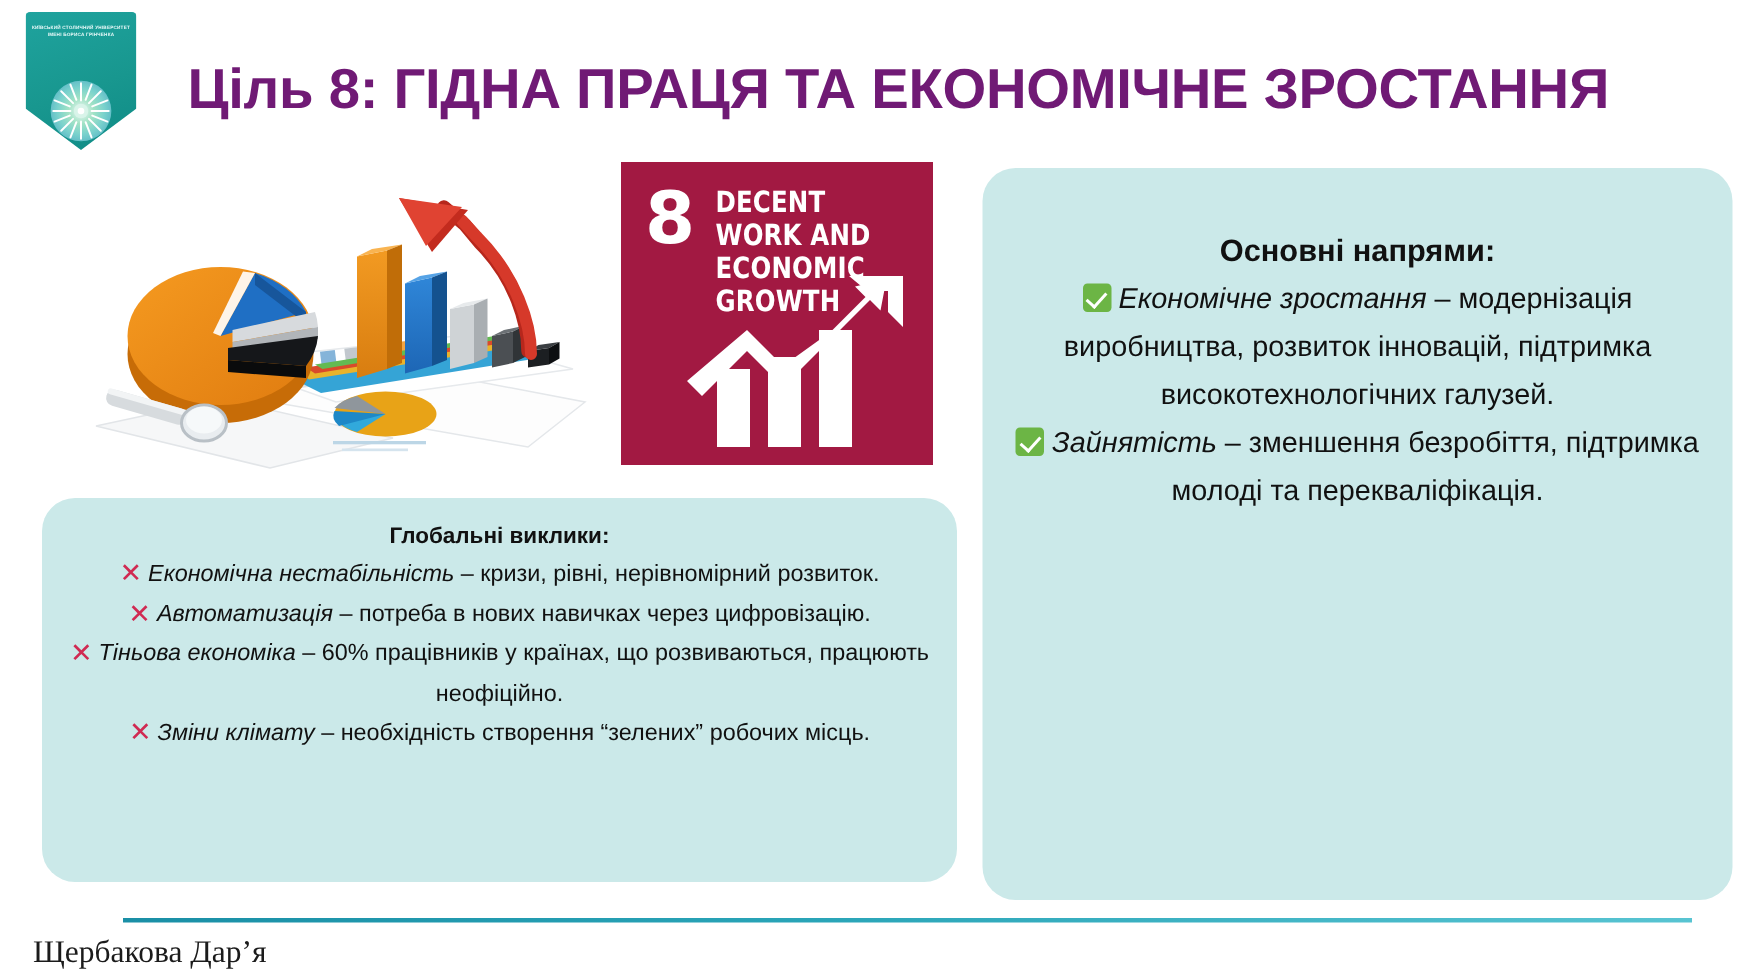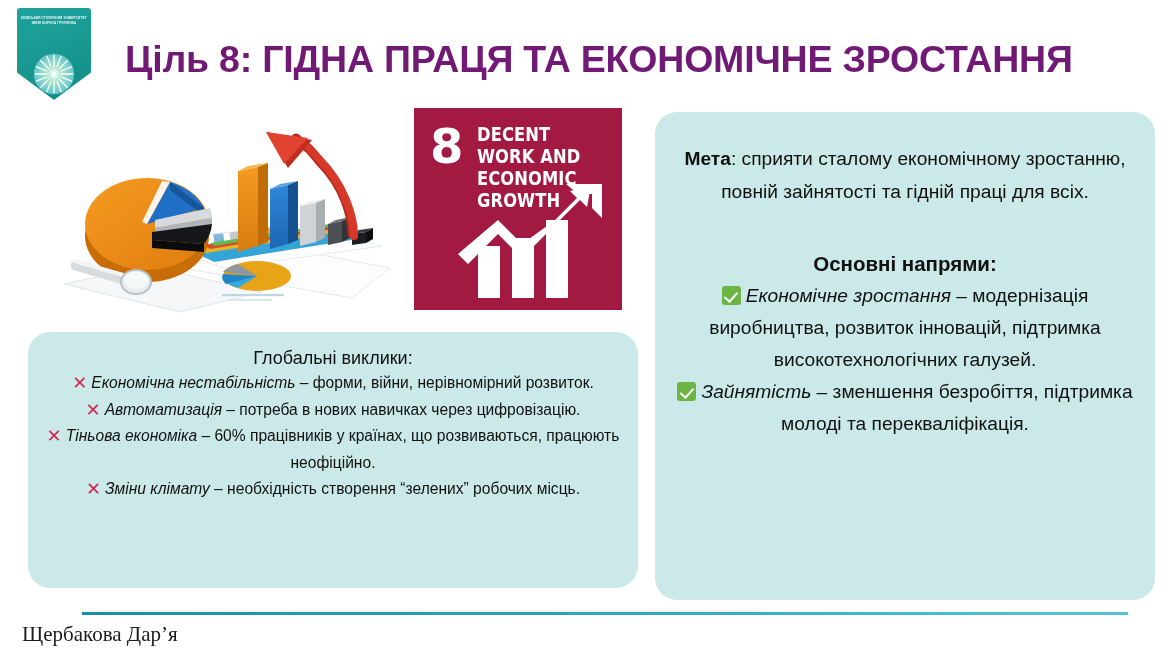--- a/index.html
+++ b/index.html
@@ -86,23 +86,23 @@
     background: #cbe9e9;
     border-radius: 22px;
   }
   #panel-challenges { left: 28px; top: 332px; width: 610px; height: 256px; }
   #panel-goal       { left: 655px; top: 112px; width: 500px; height: 488px; }
 
   .panel-inner { padding: 14px 18px 10px; }
 
   .panel-heading {
     text-align: center;
-    font-weight: 400;
+    font-weight: 700;
     color: #111;
-    font-size: 18px;
+    font-size: 15px;
     line-height: 24px;
   }
 
   
   .line {
     text-align: center;
     color: #111;
     font-size: 15.6px;
     line-height: 26.5px;
   }
@@ -321,42 +321,39 @@
         <polygon points="112,2 148,2 148,36 138,26 138,12 124,12"></polygon>
       </g>
     </svg>
   </div>
 
   <div class="panel" id="panel-challenges">
     <div class="panel-inner">
       <div class="panel-heading">Глобальні виклики:</div>
 
       <div class="line">
-        <span class="mark-x">✕</span><span class="em">Економічна нестабільність</span><span> – форми, війни, нерівномірний розвиток.</span>
+        <span class="mark-x">✕</span><span class="em">Економічна нестабільність</span><span> – кризи, рівні, нерівномірний розвиток.</span>
       </div>
 
 
       <div class="line">
         <span class="mark-x">✕</span><span class="em">Автоматизація</span><span> – потреба в нових навичках через цифровізацію.</span>
       </div>
 
       <div class="line">
         <span class="mark-x">✕</span><span class="em">Тіньова економіка</span><span> – 60% працівників у країнах, що розвиваються, працюють неофіційно.</span>
       </div>
 
       <div class="line">
         <span class="mark-x">✕</span><span class="em">Зміни клімату</span><span> – необхідність створення “зелених” робочих місць.</span>
       </div>
     </div>
   </div>
 
   <div class="panel" id="panel-goal">
-    <div class="goal-para">
-      <span class="bold">Мета</span><span>: сприяти сталому економічному зростанню, повній зайнятості та гідній праці для всіх.</span>
-    </div>
 
     <div class="dir-heading">Основні напрями:</div>
 
     <div class="dir-list">
       <div class="dir-line">
         <span class="chk"></span><span class="em">Економічне зростання</span><span> – модернізація виробництва, розвиток інновацій, підтримка високотехнологічних галузей.</span>
       </div>
       <div class="dir-line">
         <span class="chk"></span><span class="em">Зайнятість</span><span> – зменшення безробіття, підтримка молоді та перекваліфікація.</span>
       </div>

